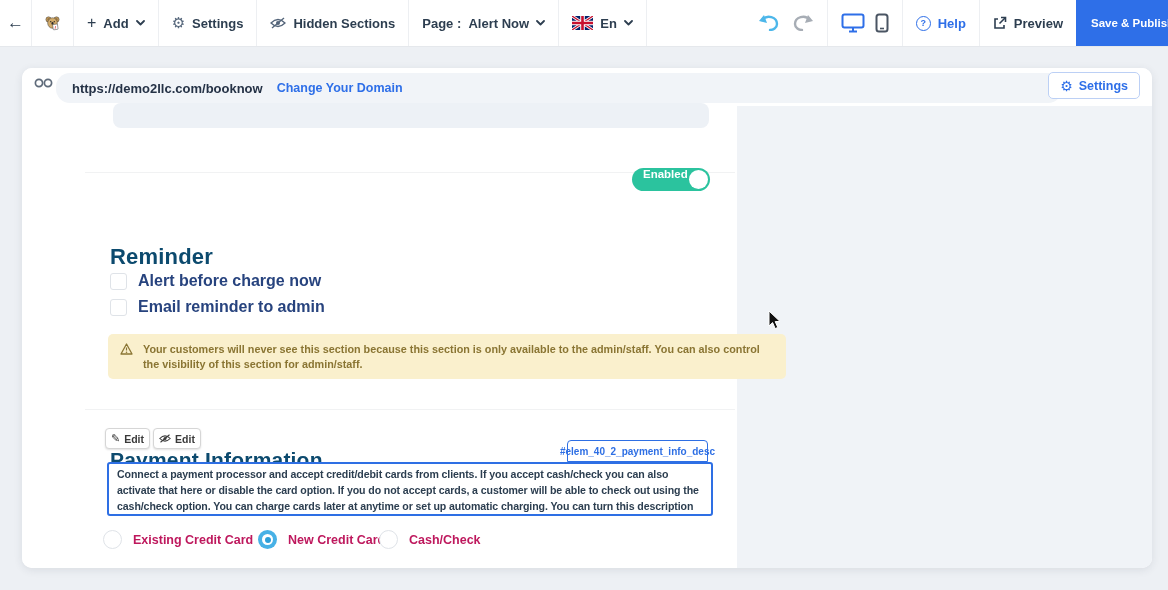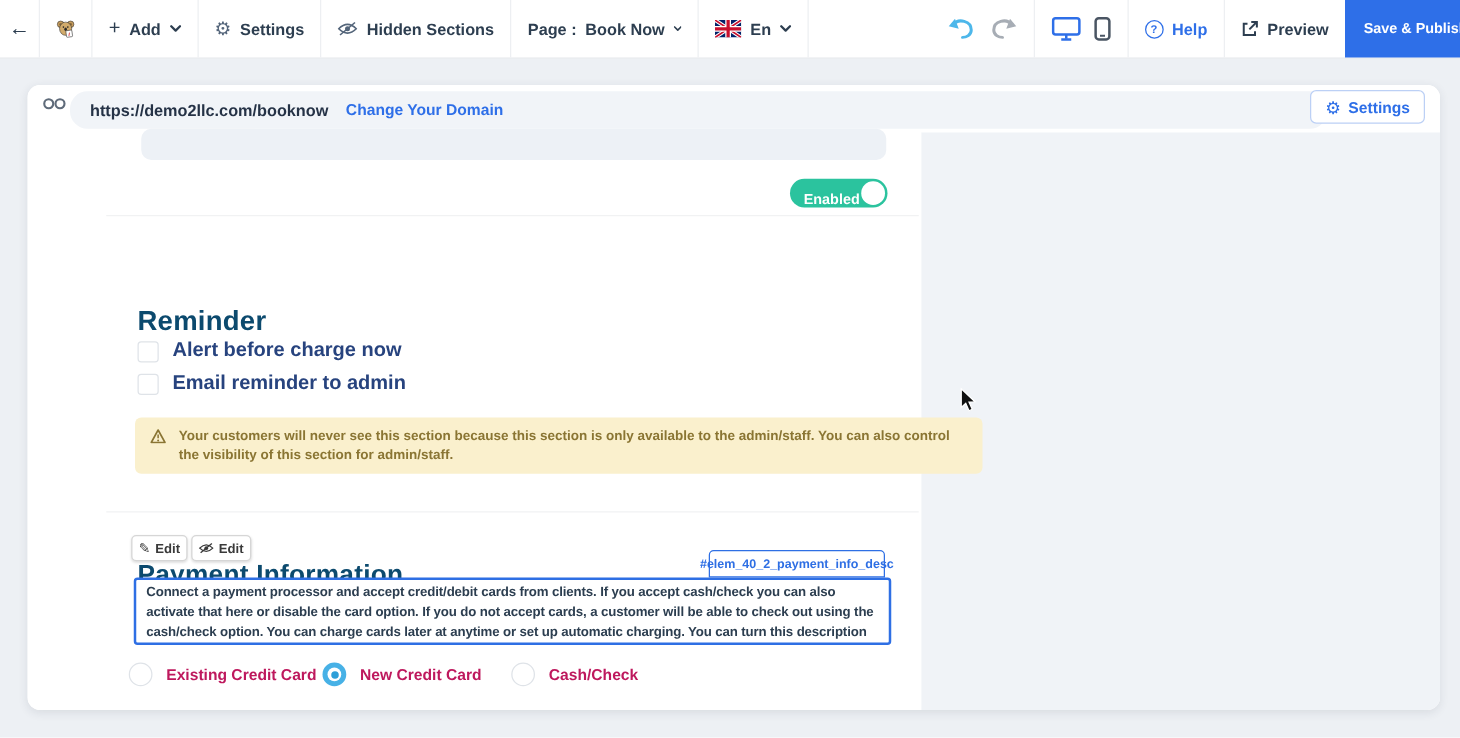--- a/index.html
+++ b/index.html
@@ -43,22 +43,22 @@
                   font-size:12.5px; font-weight:700; color:#2e6fe8; cursor:pointer; }
   .dom-settings .gear { color:#2e6fe8; font-size:14px; }
 
   
   .preview { position:absolute; left:0; top:38px; width:715px; height:462px; background:#fff; }
   .backdrop { position:absolute; left:715px; top:38px; width:415px; height:462px; background:#f0f3f7; }
 
   .cut-bar { position:absolute; left:91px; top:-3px; width:596px; height:25px; background:#edf1f6; border-radius:8px; }
   .divider { position:absolute; left:63px; width:650px; height:1px; background:#f1f2f3; }
 
-  .toggle { position:absolute; left:610px; top:37px; width:78px; height:23px; background:#2bc39e;
-            border-radius:12px; display:flex; align-items:flex-end; cursor:pointer; }
+  .toggle { position:absolute; left:610px; top:62px; width:78px; height:23px; background:#2bc39e;
+            border-radius:12px; display:flex; align-items:flex-start; cursor:pointer; }
   .toggle-label { color:#fff; font-size:11.5px; font-weight:600; margin-left:11px; }
   .toggle-knob { position:absolute; right:2px; top:2px; width:19px; height:19px; background:#fff; border-radius:50%; }
 
   .h-title { position:absolute; font-size:22px; font-weight:700; color:#0c4a6e; letter-spacing:.2px;margin-top:16px; }
 
   .cb-row { position:absolute; left:88px; display:flex; align-items:center; gap:11px; cursor:pointer; }
   .cb-box { width:17px; height:17px; border:1px solid #dfe3e8; border-radius:3px; background:#fff; }
   .cb-label { font-size:16px; font-weight:600; color:#27437e; }
 
   .warnbox { position:absolute; left:86px; width:678px; background:#faf0cd; border-radius:5px;
@@ -128,21 +128,21 @@
     <div class="tbi">
       <svg class="icon" width="16" height="12" viewBox="0 0 16 12">
         <path d="M1,6 Q8,-1 15,6 Q8,13 1,6 Z" fill="none" stroke="#54657a" stroke-width="1.3"></path>
         <circle cx="8" cy="6" r="2" fill="#54657a"></circle>
         <line x1="2" y1="11" x2="14" y2="1" stroke="#54657a" stroke-width="1.3"></line>
       </svg>
       <span>Hidden Sections</span>
     </div>
     <div class="tbi tb-page">
       <span>Page :</span>
-      <span>Book Now</span>
+      <span>Alert Now</span>
       <svg class="chev" viewBox="0 0 9 6">
           <polyline points="1,1 4.5,4.5 8,1"></polyline>
         </svg>
     </div>
     <div class="tbi">
       <svg class="icon" width="21" height="14" viewBox="0 0 21 14">
         <rect width="21" height="14" fill="#012169"></rect>
         <path d="M0,0 L21,14 M21,0 L0,14" stroke="#fff" stroke-width="3"></path>
         <path d="M0,0 L21,14 M21,0 L0,14" stroke="#C8102E" stroke-width="1.3"></path>
         <path d="M10.5,0 V14 M0,7 H21" stroke="#fff" stroke-width="4.6"></path>
@@ -268,21 +268,21 @@
       <div class="desc-box">Connect a payment processor and accept credit/debit cards from clients. If you accept cash/check you can also activate that here or disable the card option. If you do not accept cards, a customer will be able to check out using the cash/check option. You can charge cards later at anytime or set up automatic charging. You can turn this description off or modify it at anytime.</div>
 
       <div class="radio-row" style="left:81px">
         <span class="radio"></span>
         <span class="radio-label">Existing Credit Card</span>
       </div>
       <div class="radio-row" style="left:236px">
         <span class="radio sel"></span>
         <span class="radio-label">New Credit Card</span>
       </div>
-      <div class="radio-row" style="left:387px">
+      <div class="radio-row" style="left:357px">
         <span class="radio"></span>
         <span class="radio-label">Cash/Check</span>
       </div>
 
     </div>
   </div>
 
   <svg class="cursor" width="14" height="20" viewBox="0 0 14 20">
     <polygon points="1,1 1,16 4.6,12.6 7.2,18.6 9.8,17.4 7.2,11.6 12,11.4" fill="#111" stroke="#fff" stroke-width="1"></polygon>
   </svg>

